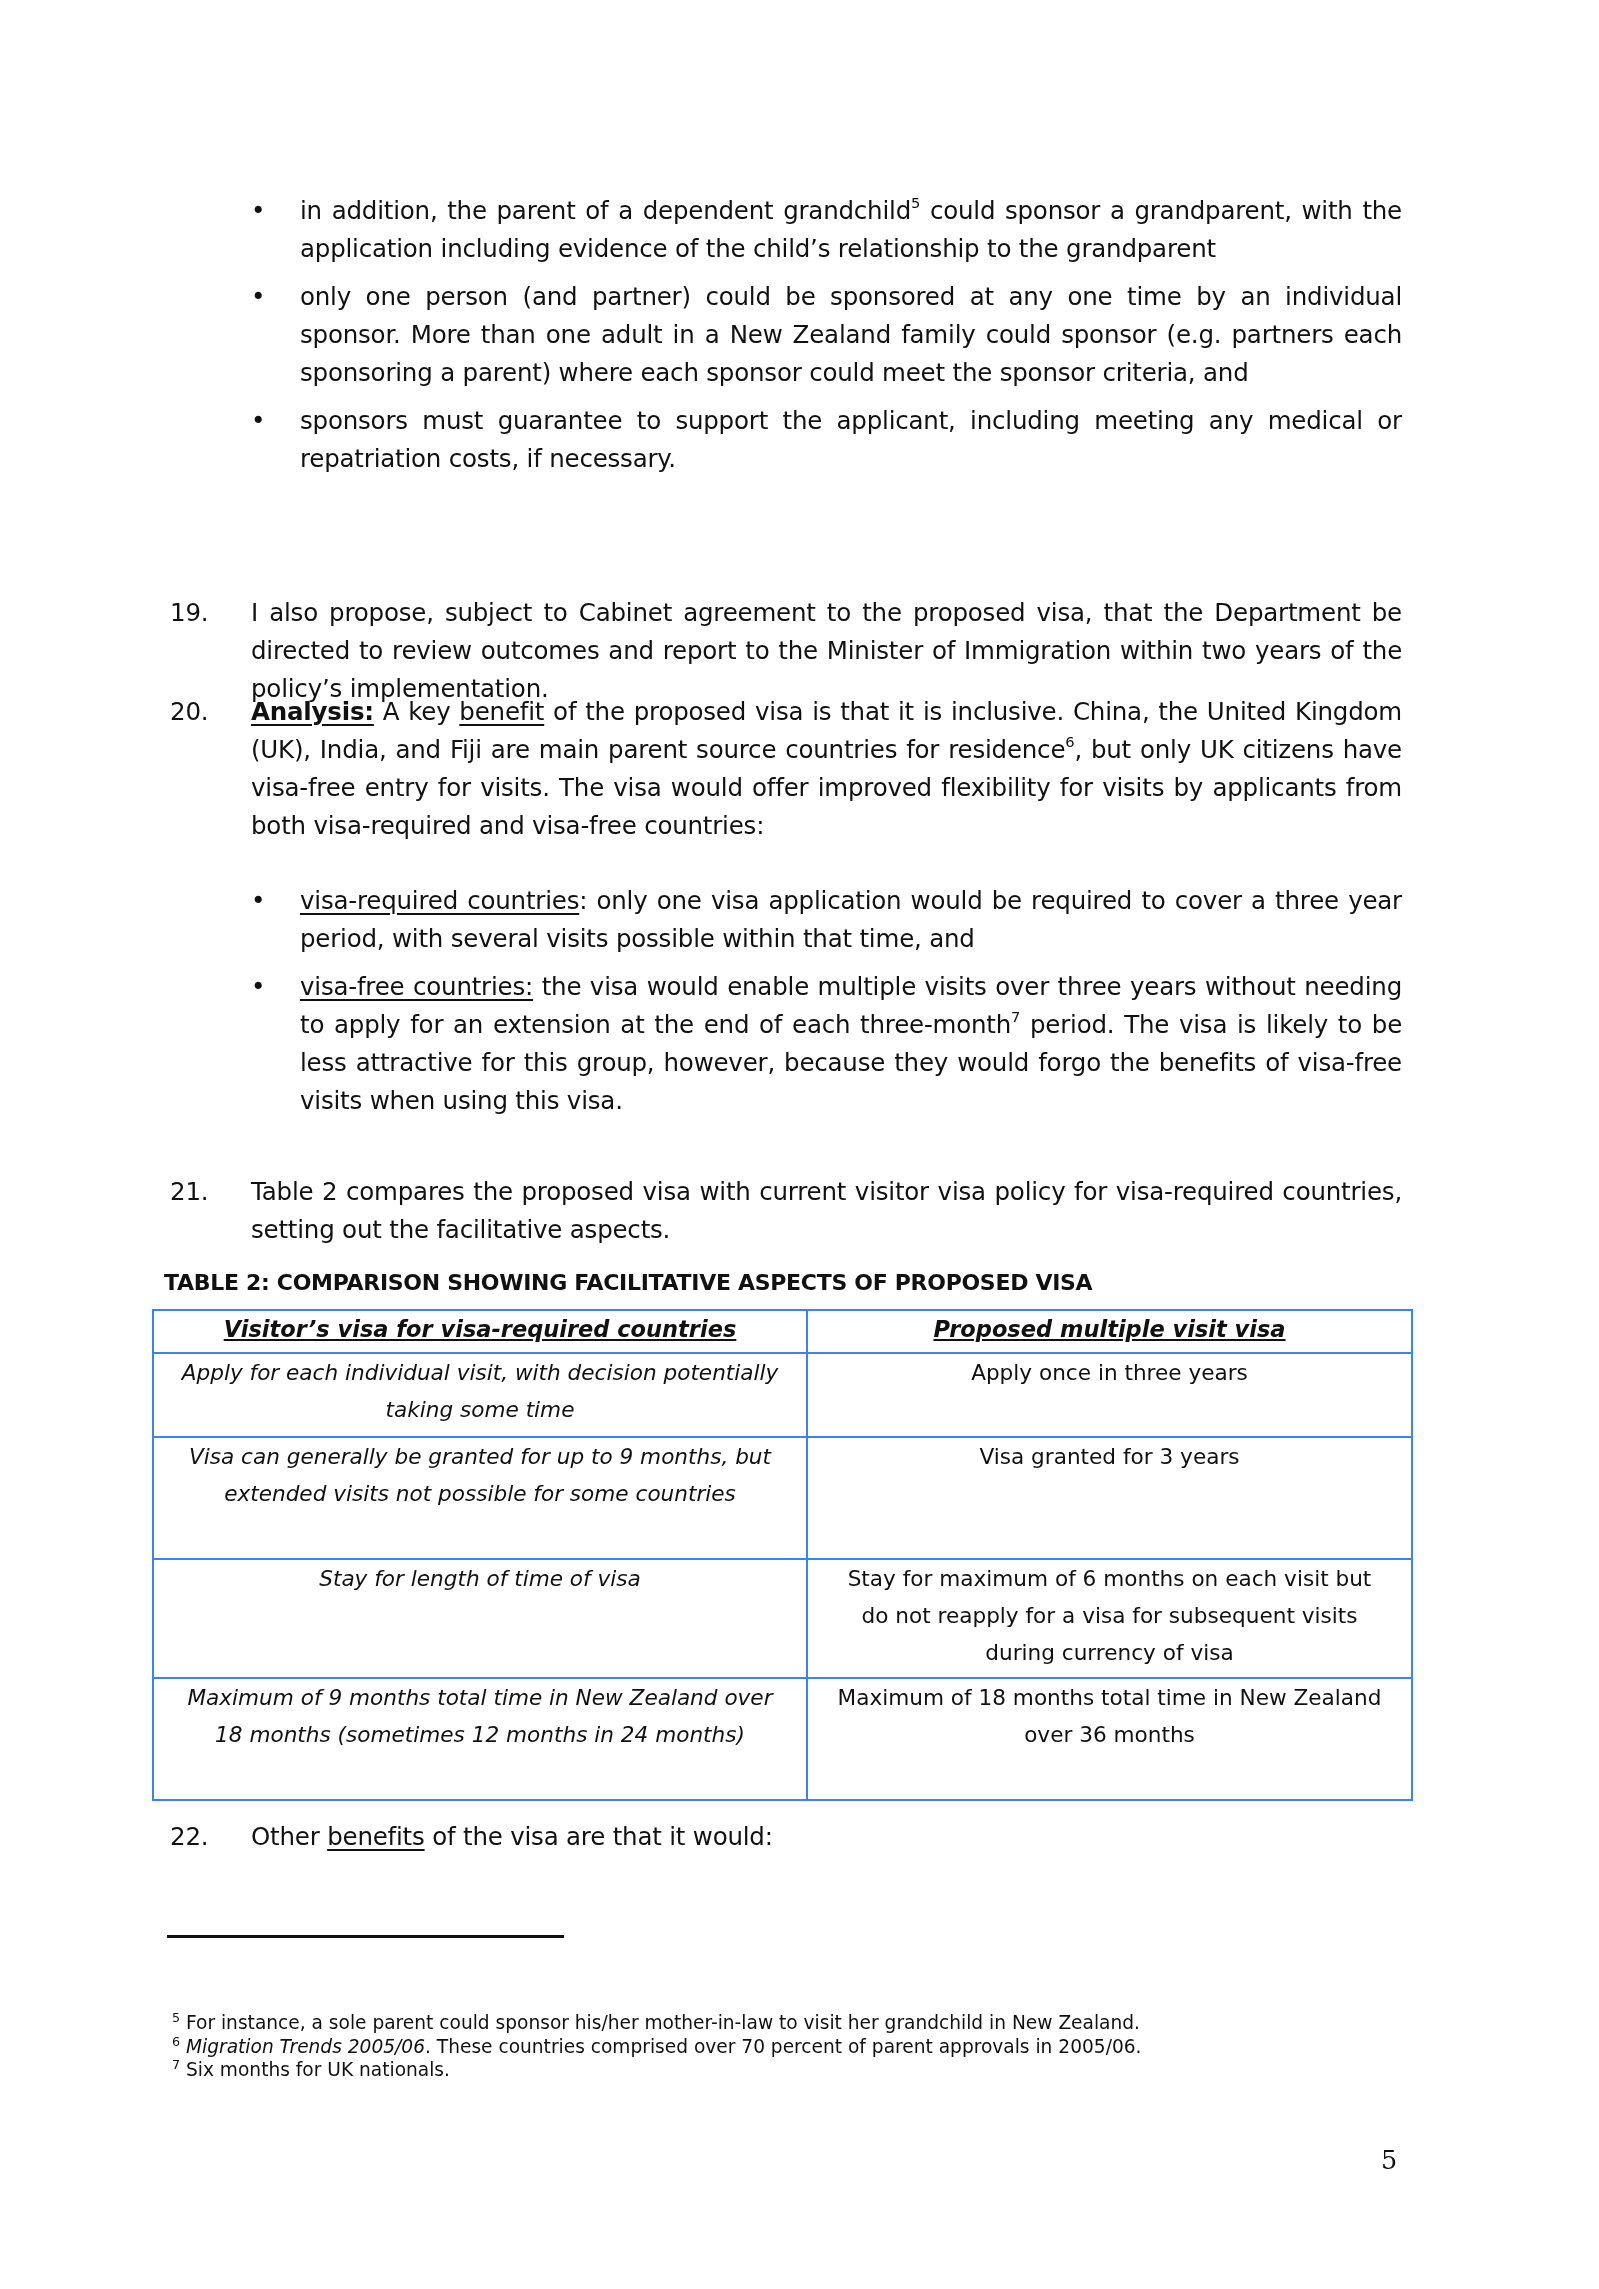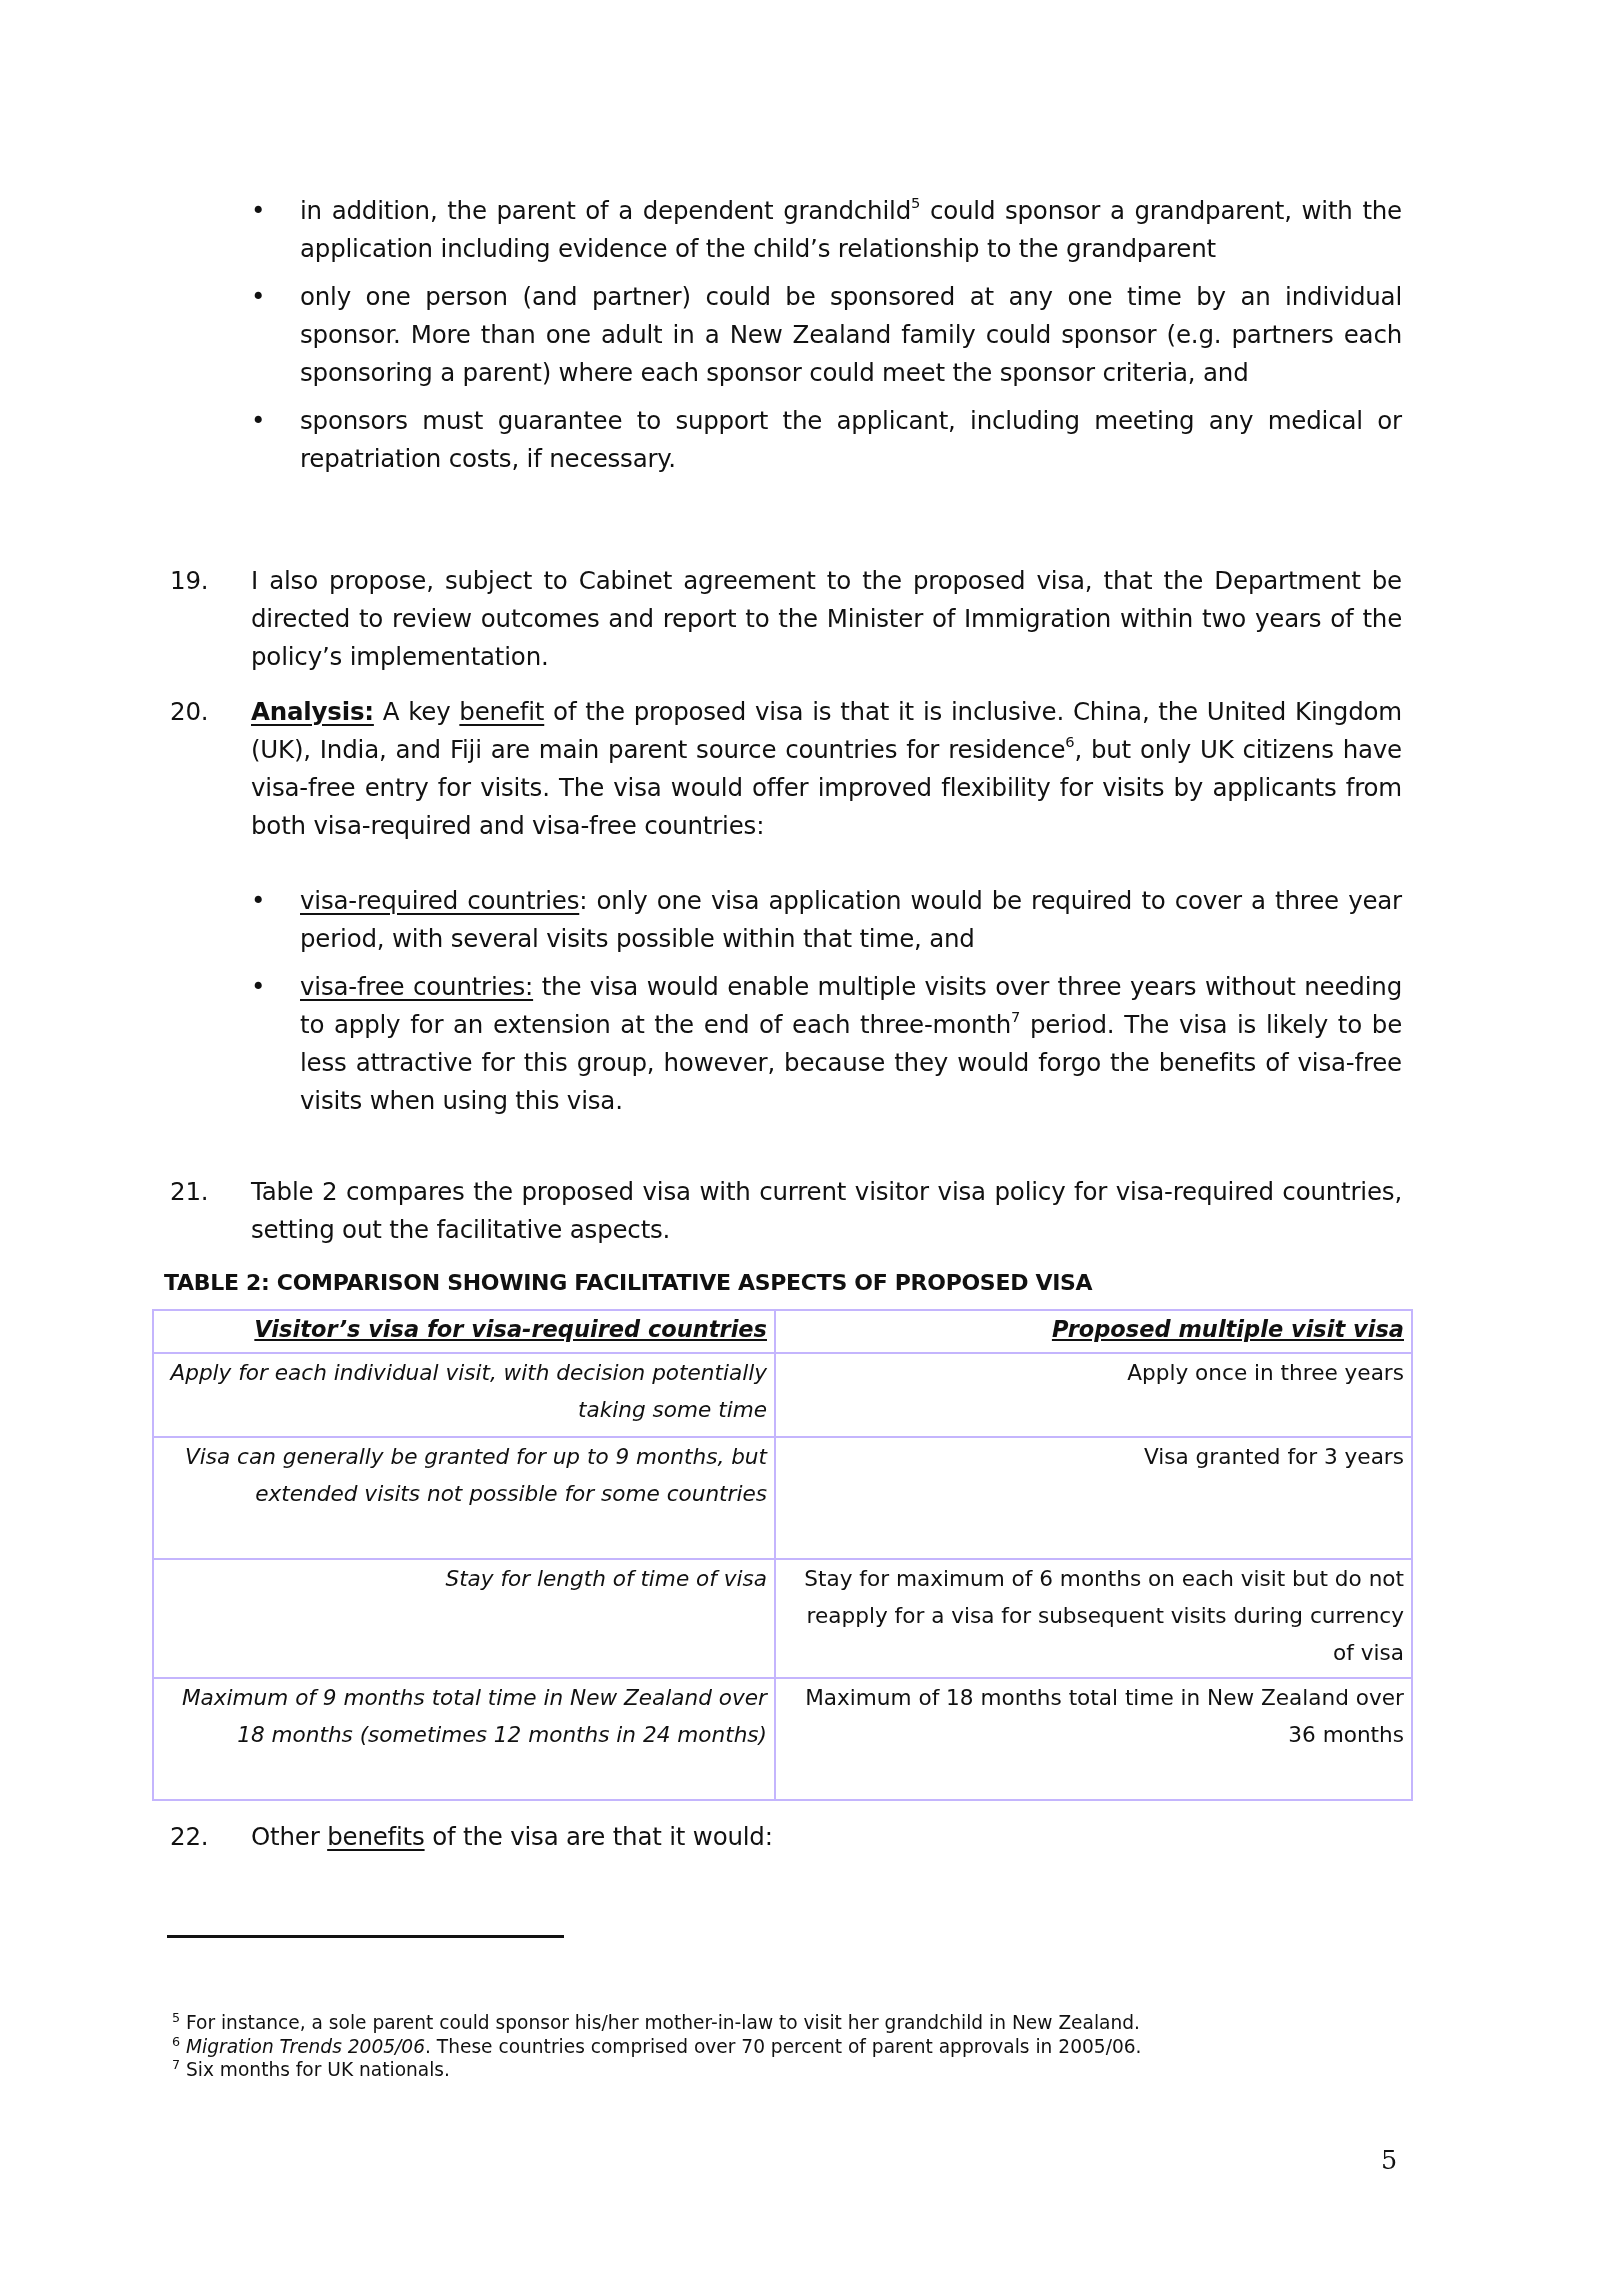--- a/index.html
+++ b/index.html
@@ -17,21 +17,21 @@
   .para .num { position: absolute; left: 0; top: 0; }
   .para .ptext { margin-left: 81px; }
 
   sup { font-size: 14.7px; line-height: 0; vertical-align: 10.8px; }
   .ul { text-decoration: underline; text-underline-offset: 3.9px; }
   .bold-ul { font-weight: bold; text-decoration: underline; text-underline-offset: 3.9px; }
 
   .table-title { position: absolute; left: 164px; top: 1270px; font-weight: bold; font-size: 22px; letter-spacing: -0.3px; }
 
   table.cmp { position: absolute; left: 152px; top: 1309px; width: 1261px; border-collapse: collapse; font-size: 21.6px; line-height: 37px; }
-  table.cmp td, table.cmp th { border: 2px solid #c4b5fd; vertical-align: top; padding: 0 7px; text-align: right; }
+  table.cmp td, table.cmp th { border: 2px solid #3b82f6; vertical-align: top; padding: 0 23px; text-align: center; }
   table.cmp th { font-weight: bold; font-style: italic; text-decoration: underline; height: 41px; font-size: 22.5px; }
   table.cmp td.c1 { width: 606px; font-style: italic; }
   table.cmp tr.r1 td { height: 82px; }
   table.cmp tr.r2 td { height: 120px; }
   table.cmp tr.r3 td { height: 117px; }
   table.cmp tr.r4 td { height: 120px; }
 
   .fn-rule { position: absolute; left: 167px; top: 1935px; width: 397px; height: 2.9px; background: #111; }
   .footnotes { position: absolute; left: 172px; top: 2011px; font-size: 18.6px; line-height: 23.5px; }
   .footnotes sup { font-size: 12.7px; vertical-align: 6.9px; }
@@ -50,21 +50,21 @@
     <div class="bullet">
       <span class="dot">•</span>
       <span>only one person (and partner) could be sponsored at any one time by an individual sponsor.  More than one adult in a New Zealand family could sponsor (e.g. partners each sponsoring a parent) where each sponsor could meet the sponsor criteria, and</span>
     </div>
     <div class="bullet">
       <span class="dot">•</span>
       <span>sponsors must guarantee to support the applicant, including meeting any medical or repatriation costs, if necessary.</span>
     </div>
   </div>
 
-  <div class="para body-text" style="top:562px;">
+  <div class="para body-text" style="top:594px;">
     <span class="num">19.</span>
     <div class="ptext">I also propose, subject to Cabinet agreement to the proposed visa, that the Department be directed to review outcomes and report to the Minister of Immigration within two years of the policy’s implementation.</div>
   </div>
 
   <div class="para body-text" style="top:693px;">
     <span class="num">20.</span>
     <div class="ptext">
       <span class="bold-ul">Analysis:</span><span> A key </span><span class="ul">benefit</span><span> of the proposed visa is that it is inclusive.  China, the United Kingdom (UK), India, and Fiji are main parent source countries for residence</span><sup>6</sup><span>, but only UK citizens have visa-free entry for visits.  The visa would offer improved flexibility for visits by applicants from both visa-required and visa-free countries:</span>
     </div>
   </div>

